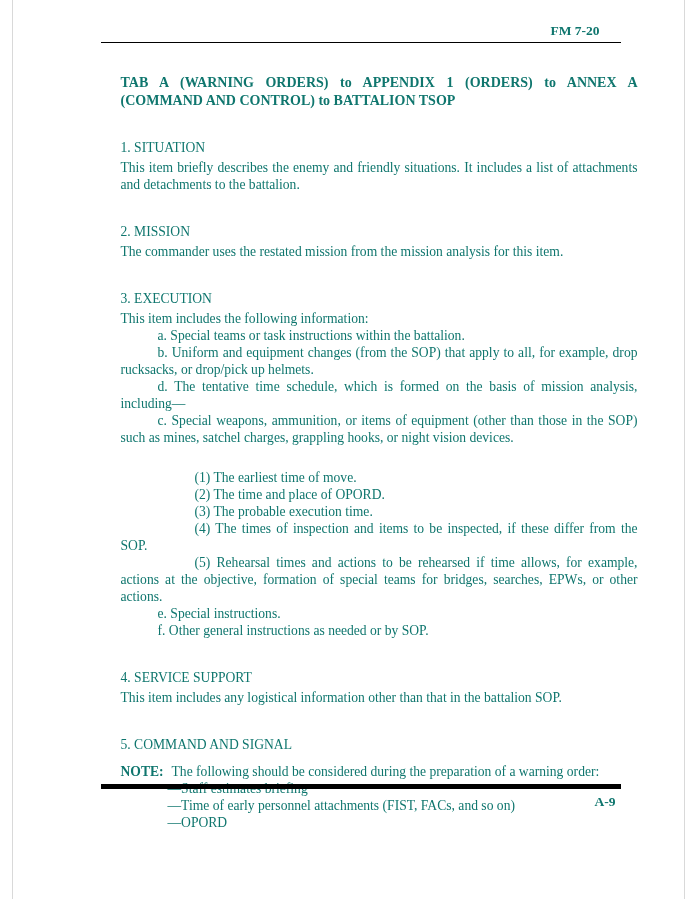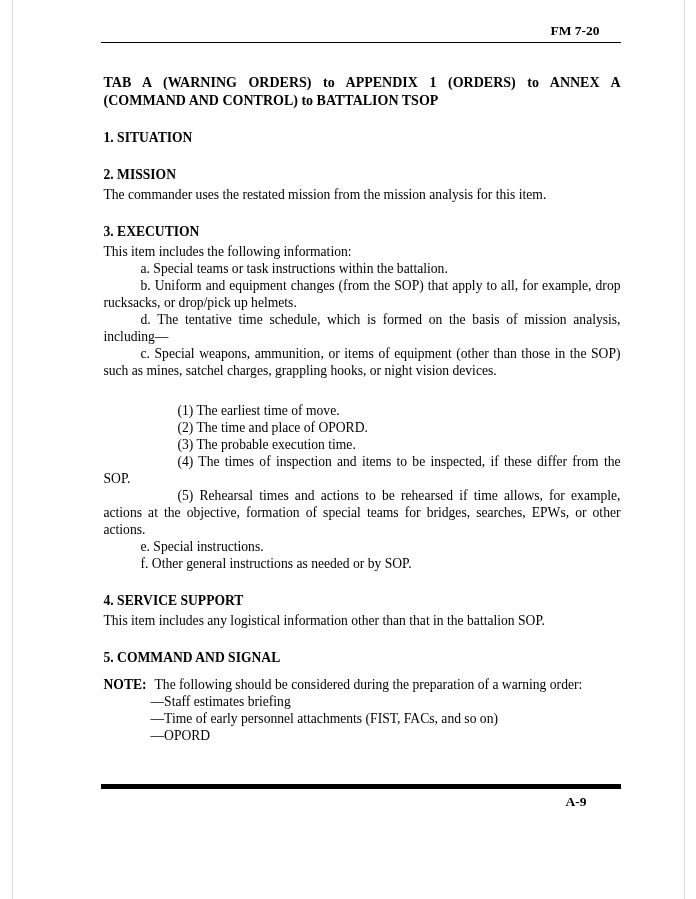--- a/index.html
+++ b/index.html
@@ -7,21 +7,21 @@
     padding: 0;
     background: #ffffff;
   }
   .page {
     position: relative;
     width: 671px;
     height: 899px;
     background: #ffffff;
     margin: 0 auto;
     font-family: "Liberation Serif", serif;
-    color: #000000;
+    color: #0f766e;
     box-sizing: border-box;
     outline: 1px solid #d9d9d9;
     overflow: hidden;
   }
   .header-label {
     position: absolute;
     top: 23px;
     right: 84px;
     font-size: 13.5px;
     font-weight: bold;
@@ -30,37 +30,37 @@
     position: absolute;
     top: 42px;
     left: 88px;
     width: 520px;
     height: 0;
     border-top: 1.6px solid #000;
   }
   .content {
     position: absolute;
     top: 74px;
-    left: 91px;
+    left: 108px;
     width: 517px;
     font-size: 13.6px;
     line-height: 17px;
     text-align: justify;
   }
   p { margin: 0; }
   .doc-title {
     font-weight: bold;
     font-size: 14px;
     line-height: 17.5px;
     margin: 0 0 4px 0;
     text-align: justify;
   }
   .section-heading {
-    font-weight: bold;
-    margin: 20px 0 3px 0;
+    font-weight: normal;
+    margin: 30px 0 3px 0;
   }
   .item {
     text-indent: 37px;
   }
   .subitems {
     margin-top: 23px;
   }
   .subitem {
     text-indent: 74px;
   }
@@ -79,40 +79,41 @@
     position: absolute;
     left: 88px;
     width: 520px;
     top: 784px;
     height: 5px;
     background: #000000;
   }
   .footer-label {
     position: absolute;
     top: 794px;
-    right: 97px;
+    right: 68px;
     font-size: 13.5px;
     font-weight: bold;
   }
 </style>
 </head>
 <body>
 
 <div class="page">
 
   <div class="header-label">FM 7-20</div>
   <div class="header-rule"></div>
 
   <div class="content">
 
     <p class="doc-title">TAB A (WARNING ORDERS) to APPENDIX 1 (ORDERS) to ANNEX A (COMMAND AND CONTROL) to BATTALION TSOP</p>
 
 
     <div>
       <p class="section-heading">1. SITUATION</p>
+      <p>This item briefly describes the enemy and friendly situations. It includes a list of attachments and detachments to the battalion.</p>
     </div>
 
     <div>
       <p class="section-heading">2. MISSION</p>
       <p>The commander uses the restated mission from the mission analysis for this item.</p>
     </div>
 
     <div>
       <p class="section-heading">3. EXECUTION</p>
       <p>This item includes the following information:</p>

